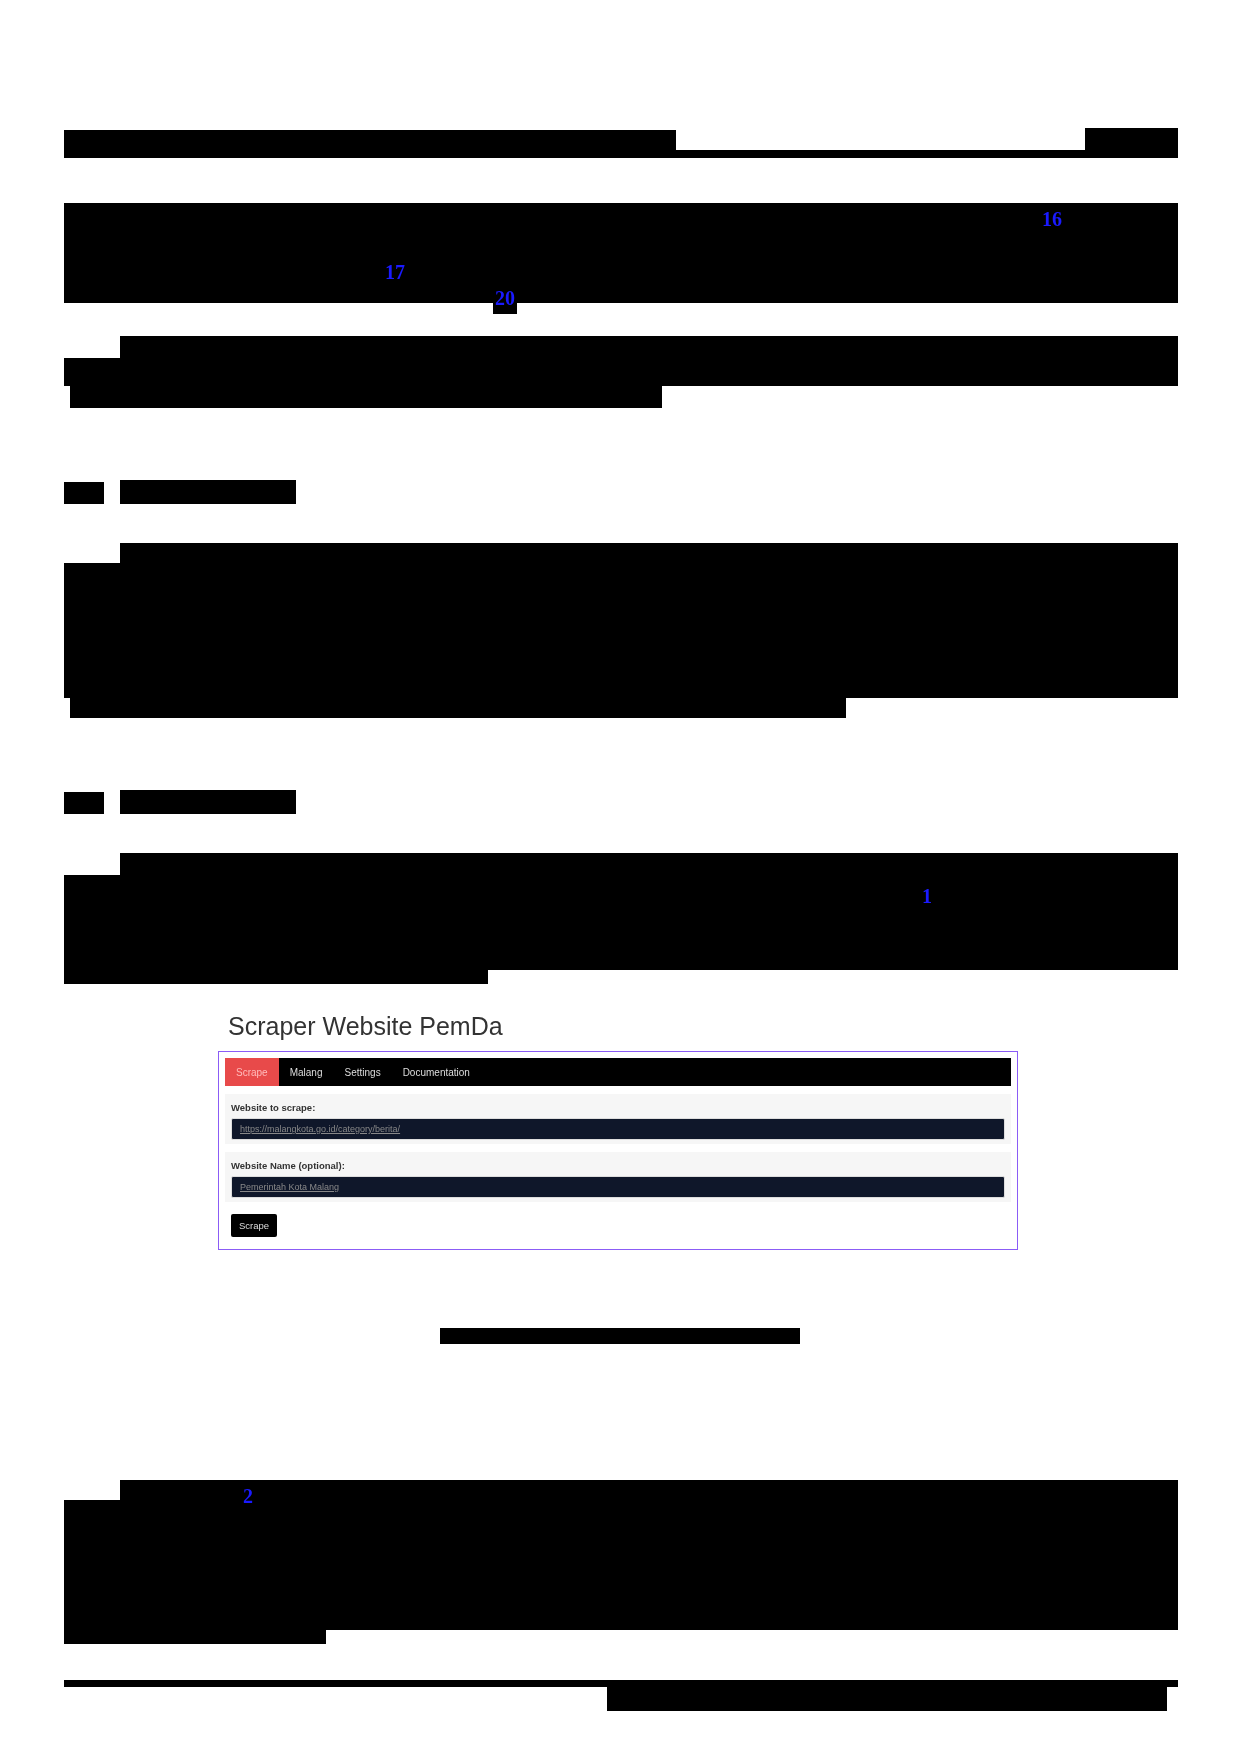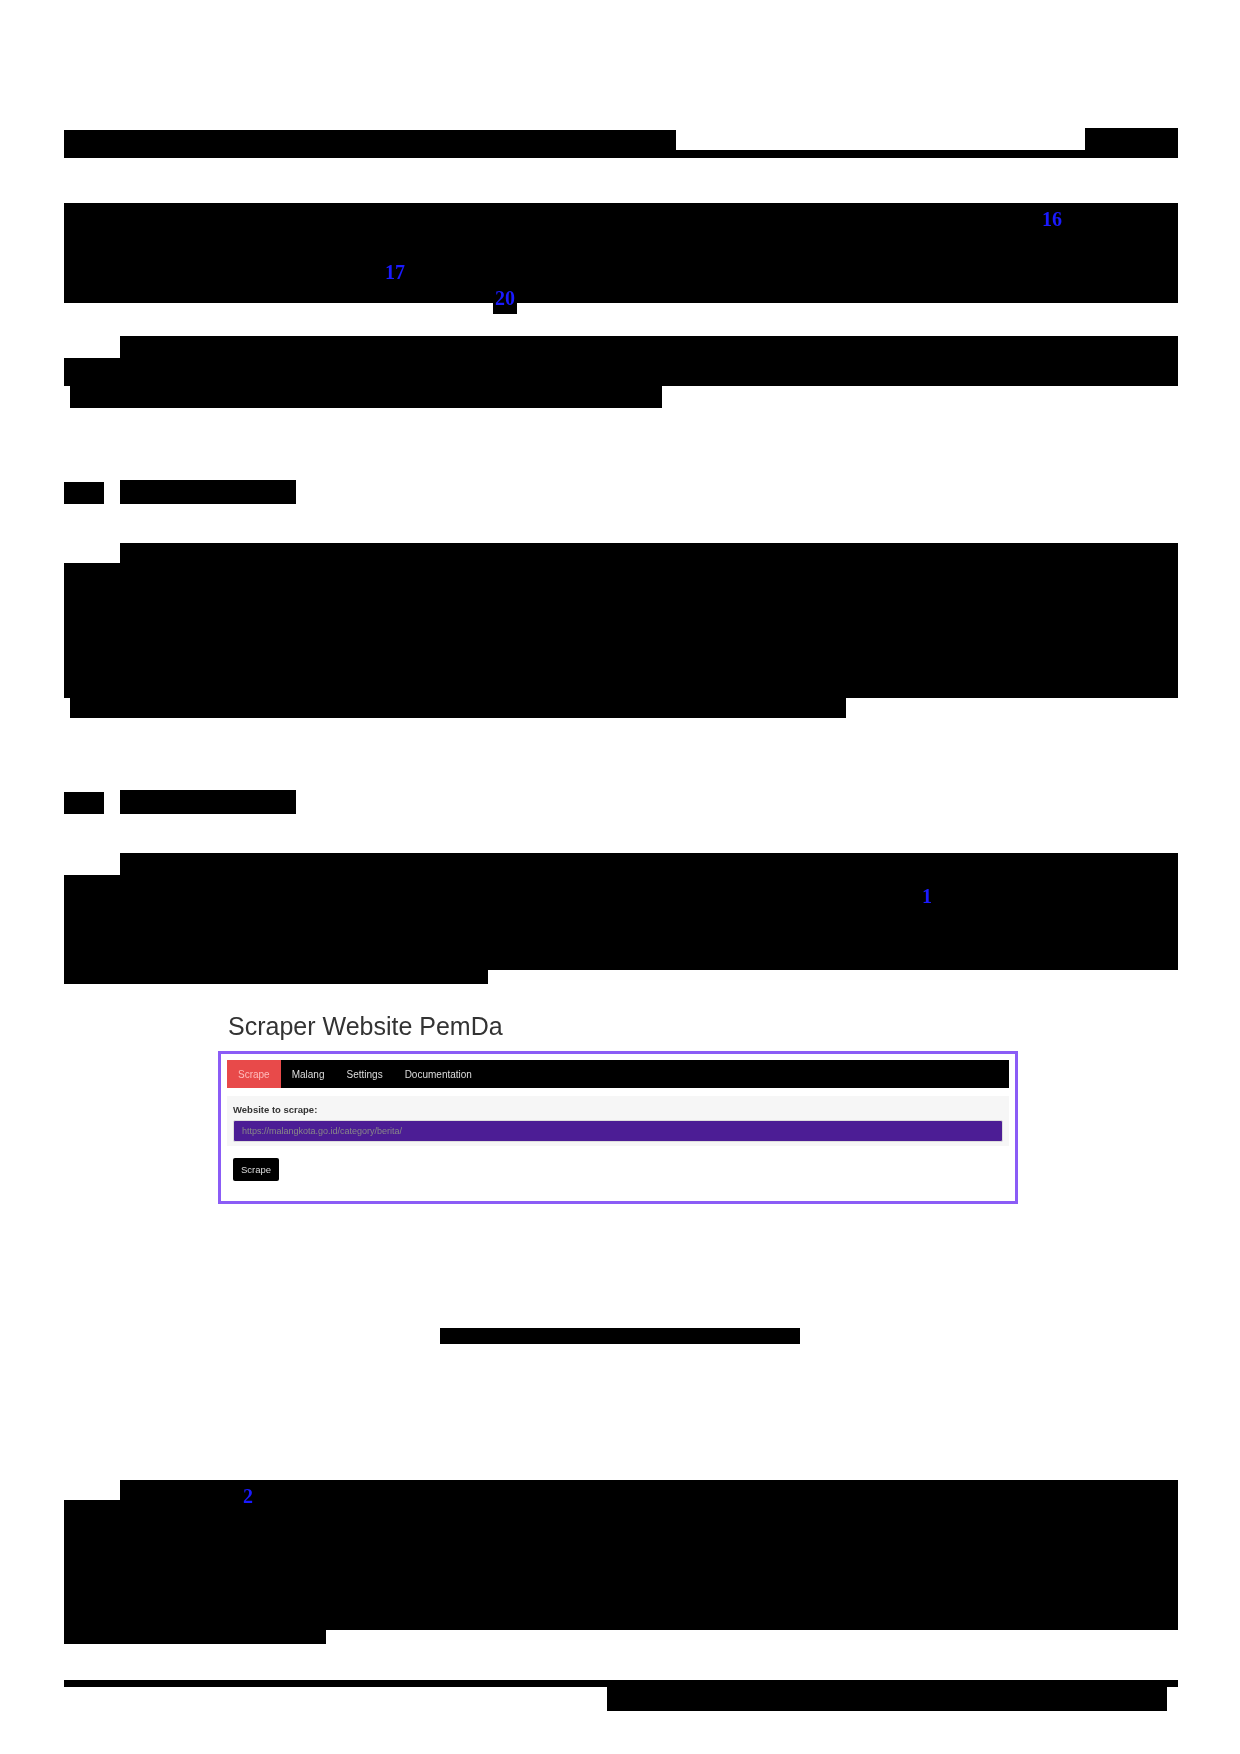--- a/index.html
+++ b/index.html
@@ -1,27 +1,27 @@
 <!DOCTYPE html>
 <html><head>
 <meta charset="utf-8">
 <style>
   html,body{margin:0;padding:0;background:#fff;}
   body{width:1240px;height:1754px;position:relative;overflow:hidden;font-family:"Liberation Sans",sans-serif;}
   .bar{position:absolute;background:#000;}
   .cite{position:absolute;color:#1a1aff;font-family:"Liberation Serif",serif;font-weight:bold;font-size:20px;line-height:20px;background:#000;padding:6px 2px;}
   .fig{position:absolute;left:218px;top:1012px;width:800px;}
   .fig-title{font-size:25px;color:#333;margin:0 0 10px 10px;font-weight:normal;}
-  .fig-box{border:3px solid #8b5cf6;padding:6px 6px 20px 6px;background:#fff;}
+  .fig-box{border:1px solid #8b5cf6;padding:6px 6px 12px 6px;background:#fff;}
   .nav{background:#000;height:28px;display:flex;align-items:stretch;}
   .nav-item{color:#ddd;font-size:10px;padding:0 11px;display:flex;align-items:center;}
   .nav-item.active{background:#e84a4a;color:#fbb;}
   .field{background:#f6f6f6;padding:8px 6px 4px 6px;margin-top:8px;}
   .field-label{font-size:9.5px;font-weight:bold;color:#333;margin-bottom:5px;}
-  .input{border:1px solid #ddd;border-radius:2px;background:#4c1d95;height:20px;font-size:9px;color:#888;display:flex;align-items:center;padding-left:8px;}
+  .input{border:1px solid #ddd;border-radius:2px;background:#0f172a;height:20px;font-size:9px;color:#888;display:flex;align-items:center;padding-left:8px;text-decoration:underline;}
   .btn{display:inline-block;background:#000;color:#ddd;font-size:9.5px;padding:6px 8px;border-radius:2px;margin:12px 0 0 6px;}
 </style>
 </head>
 <body>
 
 <div class="bar" style="left:64px;top:130px;width:612px;height:28px;"></div>
 <div class="bar" style="left:64px;top:150px;width:1114px;height:8px;"></div>
 <div class="bar" style="left:1085px;top:128px;width:93px;height:30px;"></div>
 
 <div class="bar" style="left:64px;top:203px;width:1114px;height:100px;"></div>
@@ -54,20 +54,24 @@
     <div class="nav">
       <div class="nav-item active">Scrape</div>
       <div class="nav-item">Malang</div>
       <div class="nav-item">Settings</div>
       <div class="nav-item">Documentation</div>
     </div>
     <div class="field">
       <div class="field-label">Website to scrape:</div>
       <div class="input">https://malangkota.go.id/category/berita/</div>
     </div>
+    <div class="field">
+      <div class="field-label">Website Name (optional):</div>
+      <div class="input">Pemerintah Kota Malang</div>
+    </div>
     <div class="btn">Scrape</div>
   </div>
 </div>
 
 <div class="bar" style="left:440px;top:1328px;width:360px;height:16px;"></div>
 
 <div class="bar" style="left:120px;top:1480px;width:1058px;height:20px;"></div>
 <div class="bar" style="left:64px;top:1500px;width:1114px;height:130px;"></div>
 <div class="bar" style="left:64px;top:1630px;width:262px;height:14px;"></div>
 <span class="cite" style="left:241px;top:1480px;">2</span>

